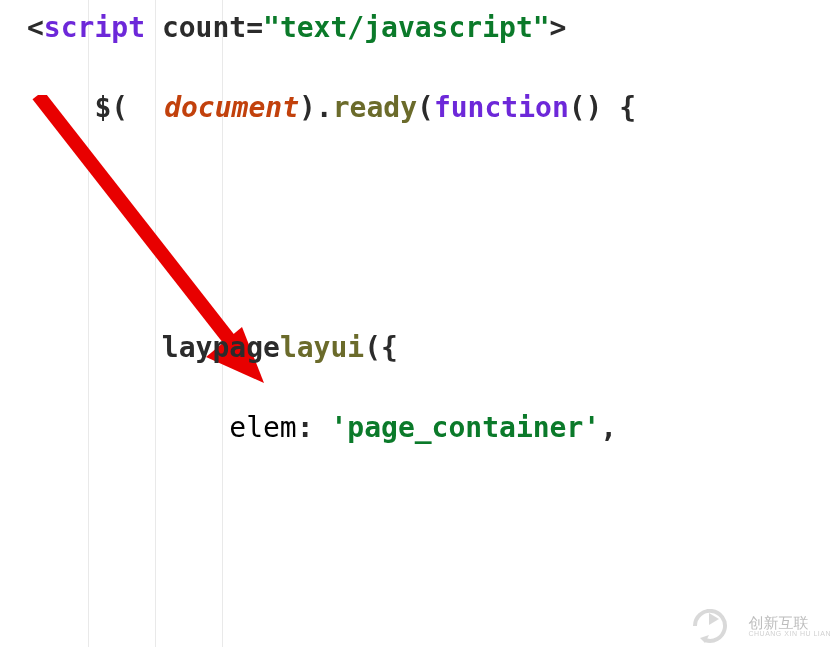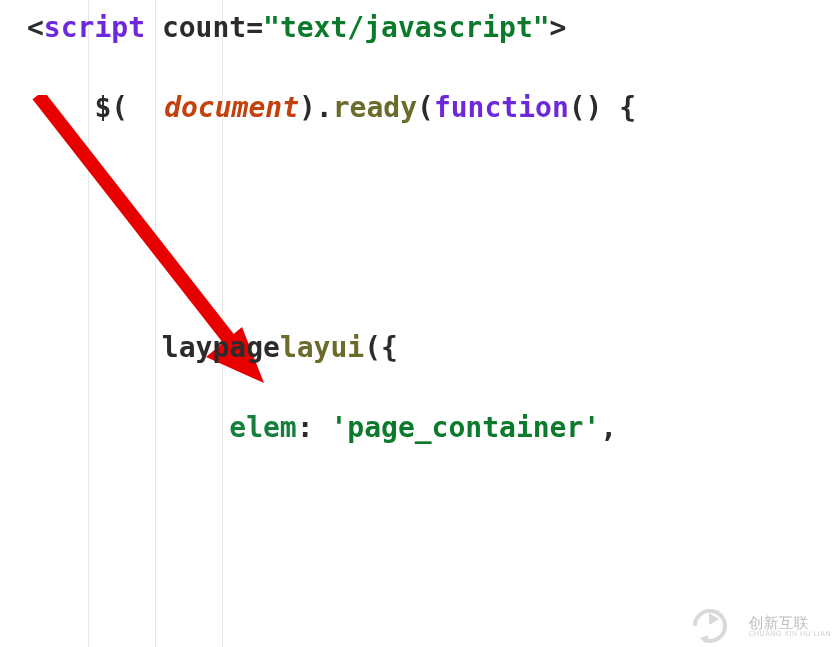--- a/index.html
+++ b/index.html
@@ -27,21 +27,21 @@
     font-weight: 600;
   }
   .line {
     display: block;
     white-space: pre;
     padding-left: 27px;
     height: 40px;
   }
   .c-plain   { color: #2b2b2b; }
   .c-kw      { color: #6d28d9; font-weight: 700; }          
-  .c-attr    { color: #15803d; font-weight: 700; }          
+  .c-attr    { color: #000000; font-weight: 400; }          
   .c-prop    { color: #6b6b2b; }                            
   .c-num     { color: #1540e0; }
   .c-str     { color: #0b7a2a; font-weight: 700; }
   .c-ital    { font-style: italic; color: #404040; }
   .c-var     { color: #c2410c; margin-left: 36px; }
   .u-wavy    { text-decoration: underline wavy #9a9a9a; text-decoration-thickness: 1px; }
 
   .arrow {
     position: absolute;
     left: 18px;

